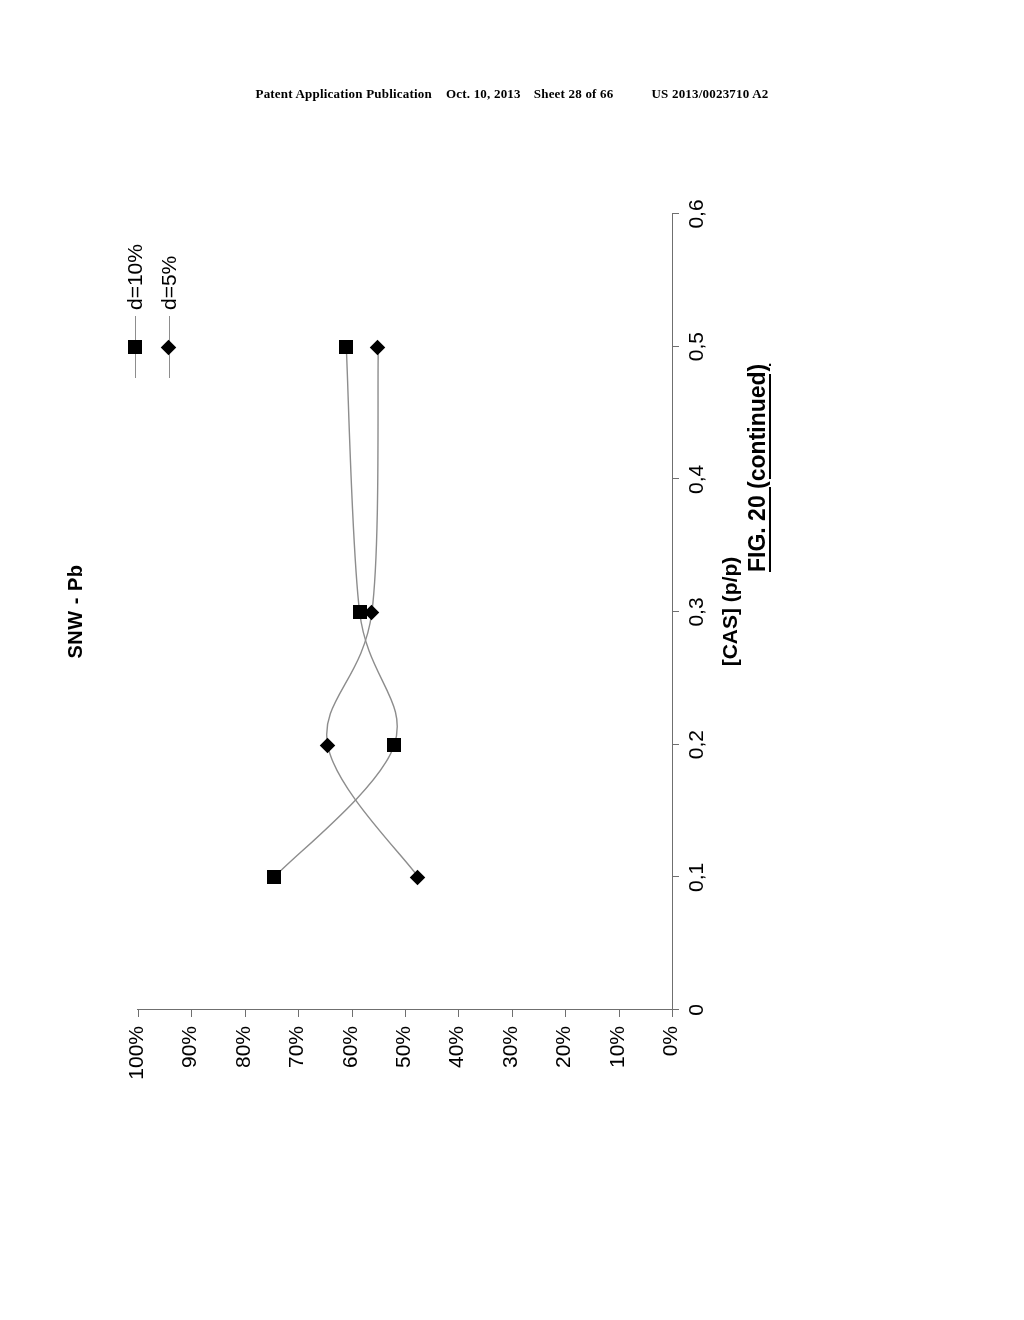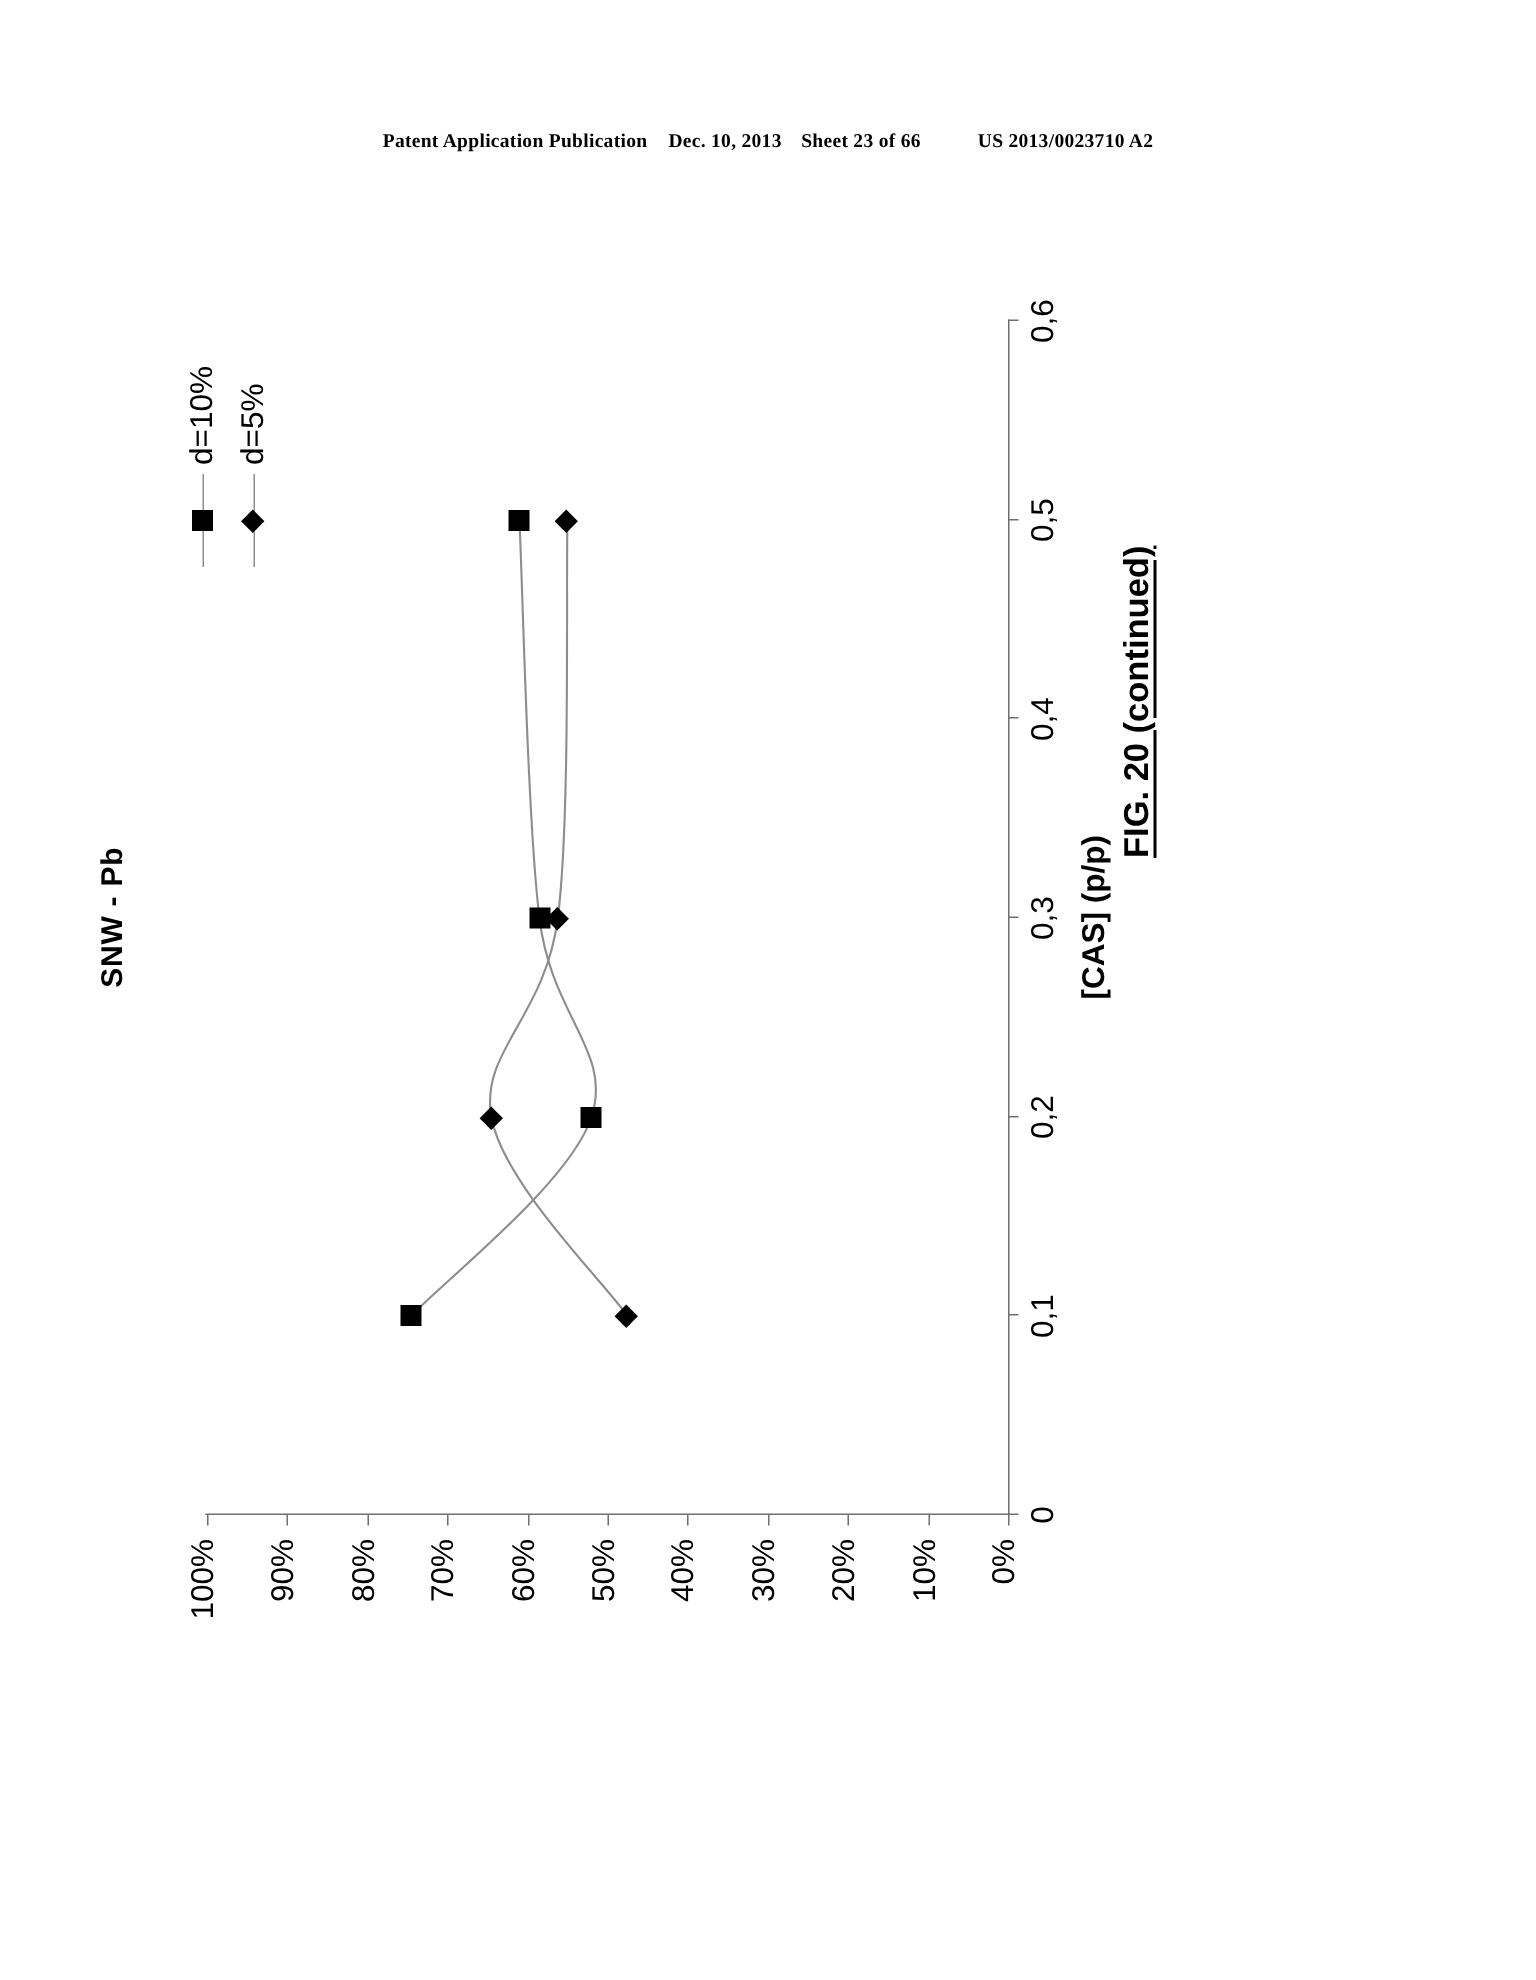--- a/index.html
+++ b/index.html
@@ -219,23 +219,23 @@
     text-decoration: underline;
     text-underline-offset: 4px;
   }
 </style>
 </head>
 <body>
 
 <div id="pub-header">
   <span class="h-seg">Patent Application Publication</span>
   <span class="gap-a"></span>
-  <span class="h-seg">Dec. 10, 2013</span>
+  <span class="h-seg">Oct. 10, 2013</span>
   <span class="gap-b"></span>
-  <span class="h-seg">Sheet 23 of 66</span>
+  <span class="h-seg">Sheet 28 of 66</span>
   <span class="gap-c"></span>
   <span class="h-seg">US 2013/0023710 A2</span>
 </div>
 
 <div id="figure-stage">
 
   <div id="chart-rot">
     <div id="chart-inner">
 
       <div id="chart-title">SNW - Pb</div>

